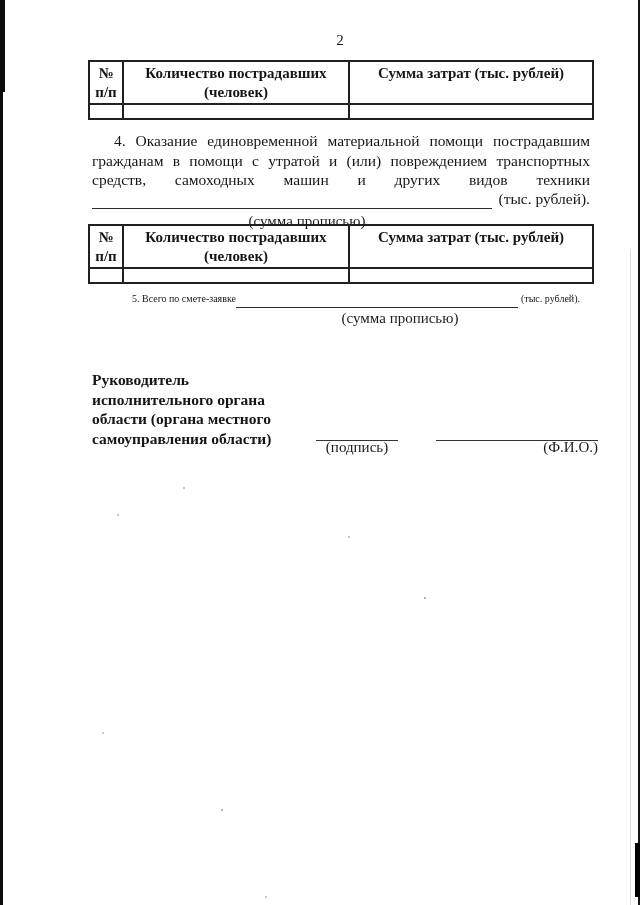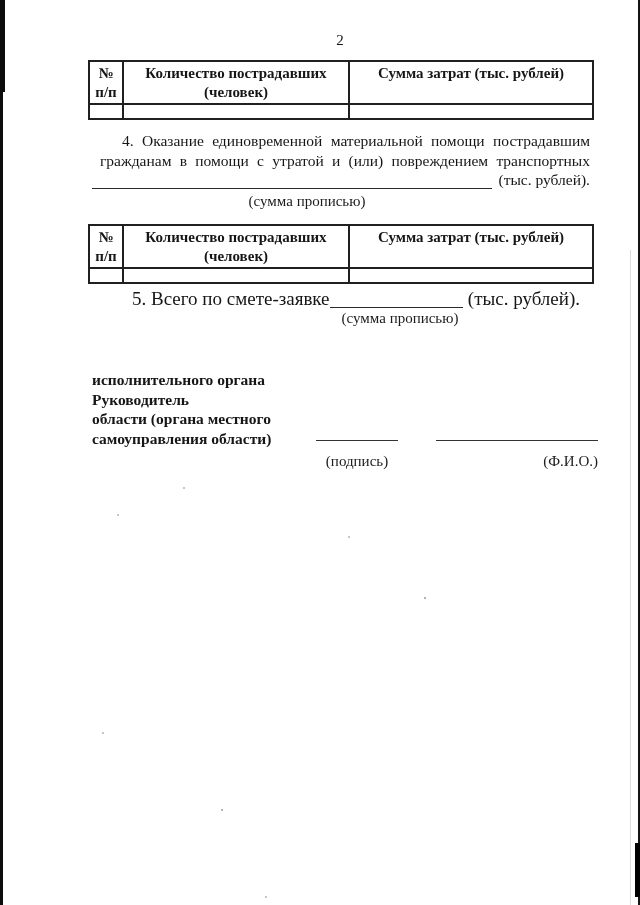--- a/index.html
+++ b/index.html
@@ -41,42 +41,42 @@
   table.vt td{height:13px;font-size:12px;line-height:13px;}
   .th-2line span{display:block;}
 
   .t1{top:60px;}
   .t2{top:224px;}
 
   .para{
     position:absolute;left:92px;top:131px;width:498px;
     font-size:15.5px;line-height:19.5px;
   }
-  .jline{text-align:justify;text-align-last:justify;margin-left:8px;}
+  .jline{text-align:justify;text-align-last:justify;}
   .jline.indent{text-indent:22px;}
   .blank-row{display:flex;align-items:flex-end;height:19px;}
   .blank{flex:1 1 auto;border-bottom:1.5px solid #2a2a2a;height:16px;}
   .suffix{margin-left:6px;white-space:pre;}
   .caption{font-size:15px;line-height:12px;color:#1c1c1c;}
   .cap-wrap{width:430px;text-align:center;margin-top:2px;}
 
   .item5{
     position:absolute;left:92px;top:289px;width:488px;
-    font-size:19px;line-height:19.5px;
+    font-size:10px;line-height:19.5px;
   }
   .item5 .label{white-space:pre;margin-left:40px;}
   .cap5{position:absolute;left:340px;top:309px;width:120px;text-align:center;}
 
   .sig-title{
     position:absolute;left:92px;top:370px;width:230px;
     font-size:15.5px;line-height:19.5px;font-weight:bold;
   }
   .sig-group{position:absolute;top:428px;text-align:center;}
   .sig-group .line{height:12px;border-bottom:1.5px solid #333;}
-  .sig-group .caption{display:block;margin-top:14px;}
+  .sig-group .caption{display:block;margin-top:0;}
   .sig-1{left:316px;width:82px;}
   .sig-2{left:436px;width:162px;text-align:right;}
 </style>
 </head>
 <body>
 
 <div class="page">
 
   <div class="edge left-bar"></div>
   <div class="edge left-bar-top"></div>
@@ -114,20 +114,21 @@
         <td></td>
         <td></td>
         <td></td>
       </tr>
     </tbody>
   </table>
 
   <div class="para">
     <div class="jline indent">4. Оказание единовременной материальной помощи пострадавшим</div>
     <div class="jline">гражданам в помощи с утратой и (или) повреждением транспортных</div>
+    <div class="jline">средств, самоходных машин и других видов техники</div>
     <div class="blank-row">
       <span class="blank"></span>
       <span class="suffix">(тыс. рублей).</span>
     </div>
     <div class="cap-wrap">
       <span class="caption">(сумма прописью)</span>
     </div>
   </div>
 
   <table class="vt t2">
@@ -160,22 +161,22 @@
       <span class="label">5. Всего по смете-заявке</span>
       <span class="blank"></span>
       <span class="suffix" style="margin-left:0;"> (тыс. рублей).</span>
     </div>
   </div>
   <div class="cap5">
     <span class="caption">(сумма прописью)</span>
   </div>
 
   <div class="sig-title">
+    <div>Руководитель</div>
     <div>исполнительного органа</div>
-    <div>Руководитель</div>
     <div>области (органа местного</div>
     <div>самоуправления области)</div>
   </div>
 
   <div class="sig-group sig-1">
     <div class="line"></div>
     <span class="caption">(подпись)</span>
   </div>
 
   <div class="sig-group sig-2">

